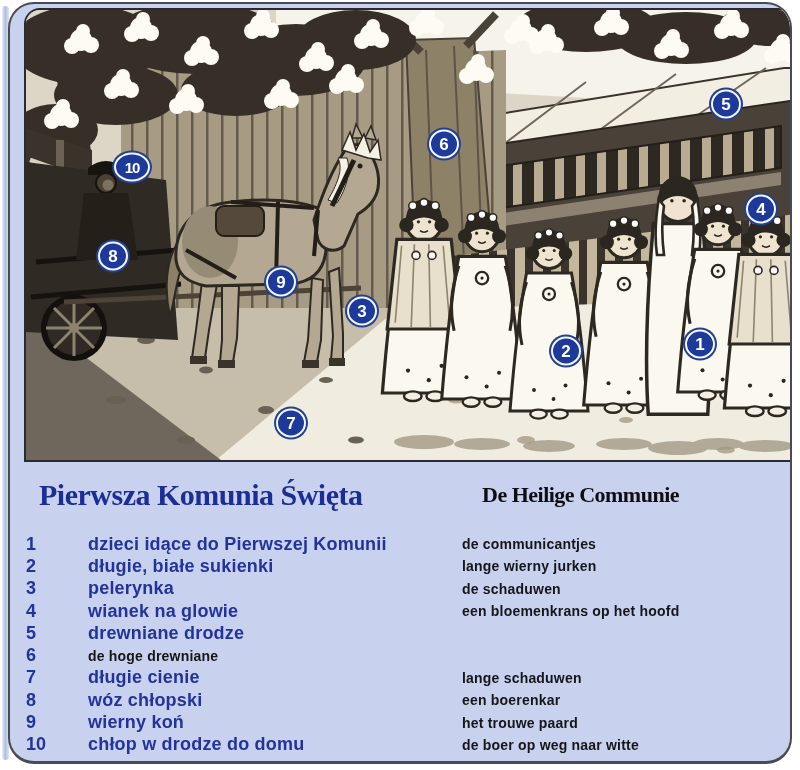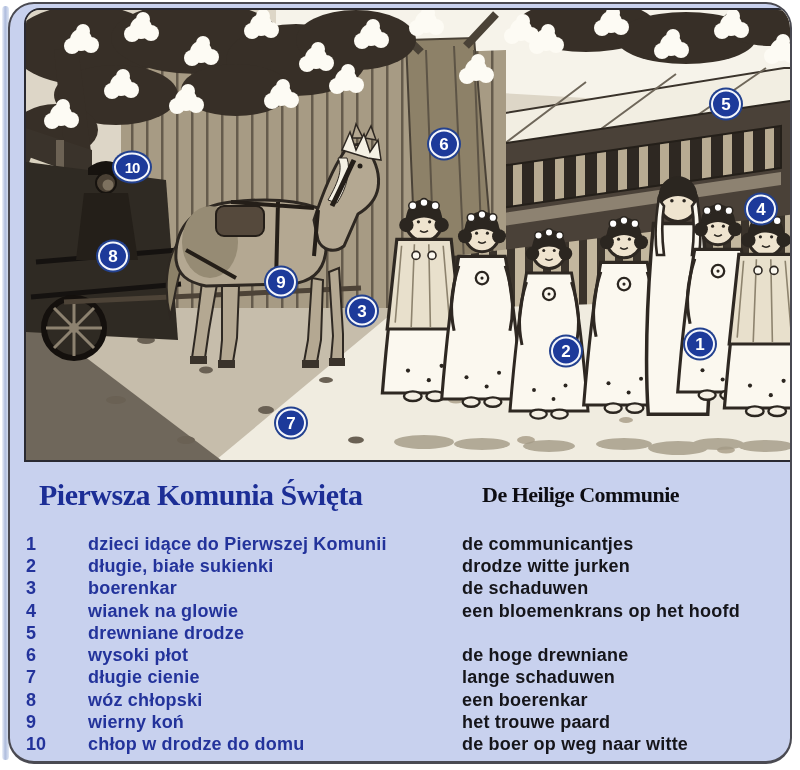--- a/index.html
+++ b/index.html
@@ -28,21 +28,21 @@
   .title-pl{position:absolute;left:17px;top:0;font-size:30px;line-height:34px;font-weight:bold;
             color:#1c2e96;letter-spacing:-0.5px;}
   .title-nl{position:absolute;left:460px;top:0;font-size:22px;line-height:34px;font-weight:bold;
             color:#0d0d13;letter-spacing:-0.5px;}
 
   .vocab{position:absolute;left:8px;right:6px;top:529px;}
   .vocab-row{display:grid;grid-template-columns:70px 374px 1fr;height:22.3px;
              align-items:center;}
   .vocab-row .num{padding-left:8px;font-size:18px;font-weight:bold;color:#23339b;}
   .vocab-row .pl{font-size:18px;font-weight:bold;color:#23339b;letter-spacing:0.2px;}
-  .vocab-row .nl{font-size:18px;font-weight:bold;color:#15151a;letter-spacing:0.2px;}
+  .vocab-row .nl{font-size:14px;font-weight:bold;color:#15151a;letter-spacing:0.2px;}
 </style>
 </head>
 <body>
 
 <div id="stage">
   <div class="spine"></div>
 
   <div class="page-card">
 
     <div class="illustration">
@@ -308,43 +308,42 @@
     <div class="vocab">
   <div class="vocab-row">
     <span class="num">1</span>
     <span class="pl">dzieci idące do Pierwszej Komunii</span>
     <span class="nl">de communicantjes</span>
   </div>
 
   <div class="vocab-row">
     <span class="num">2</span>
     <span class="pl">długie, białe sukienki</span>
-    <span class="nl">drodze witte jurken</span>
+    <span class="nl">lange wierny jurken</span>
   </div>
 
   <div class="vocab-row">
     <span class="num">3</span>
-    <span class="pl">boerenkar</span>
+    <span class="pl">pelerynka</span>
     <span class="nl">de schaduwen</span>
   </div>
 
   <div class="vocab-row">
     <span class="num">4</span>
     <span class="pl">wianek na glowie</span>
     <span class="nl">een bloemenkrans op het hoofd</span>
   </div>
 
   <div class="vocab-row">
     <span class="num">5</span>
     <span class="pl">drewniane drodze</span>
   </div>
 
   <div class="vocab-row">
     <span class="num">6</span>
-    <span class="pl">wysoki płot</span>
     <span class="nl">de hoge drewniane</span>
   </div>
 
   <div class="vocab-row">
     <span class="num">7</span>
     <span class="pl">długie cienie</span>
     <span class="nl">lange schaduwen</span>
   </div>
 
   <div class="vocab-row">

